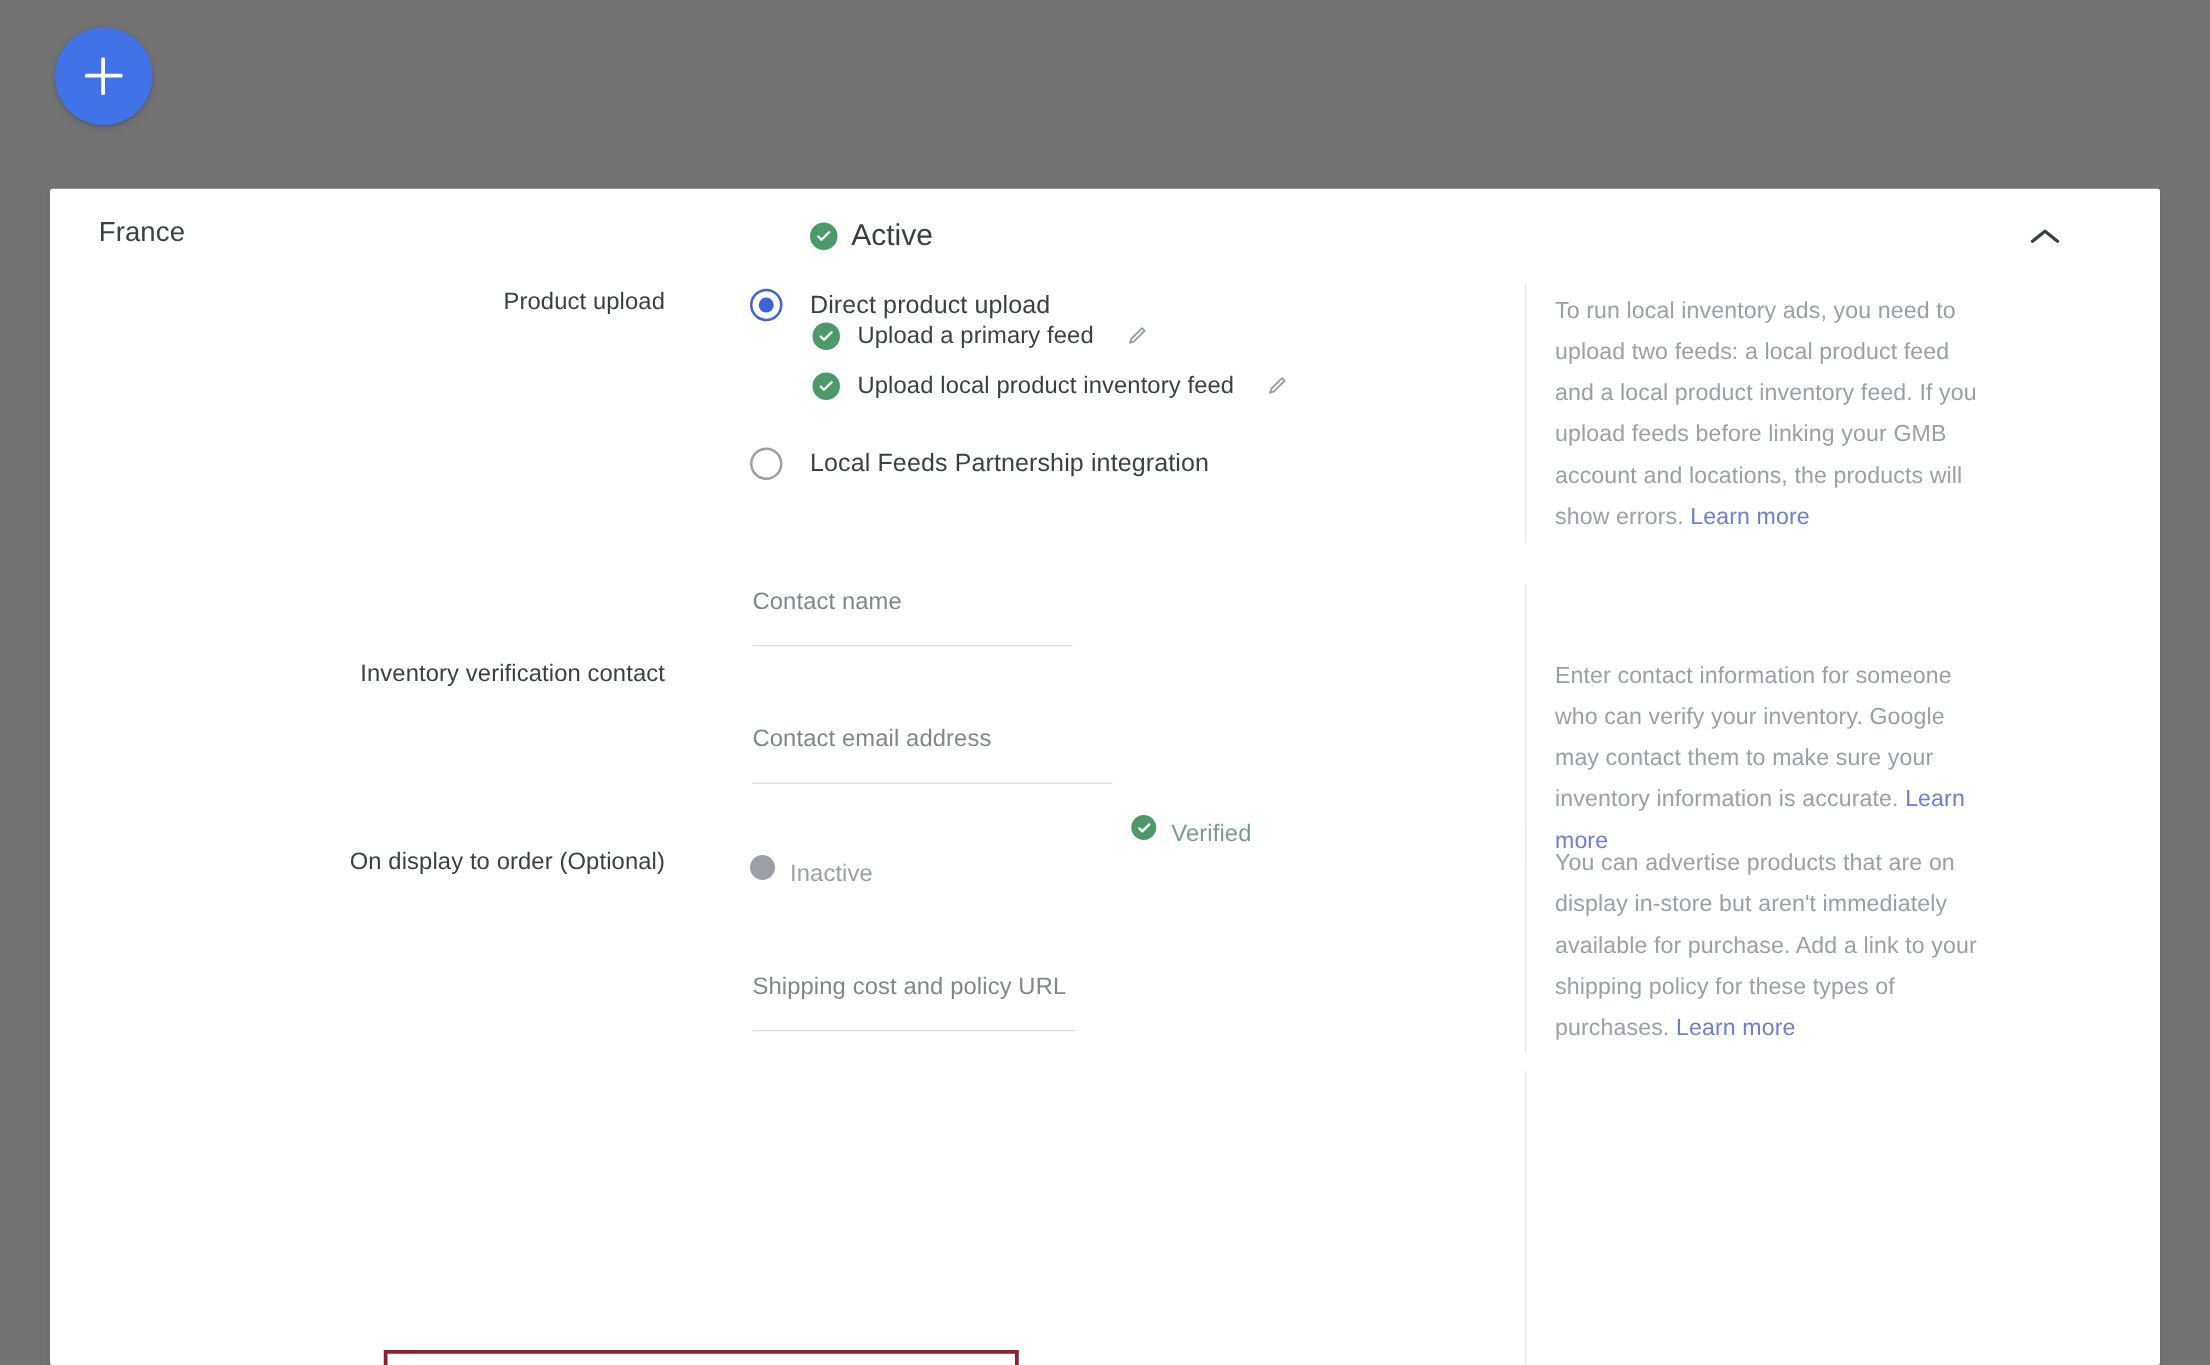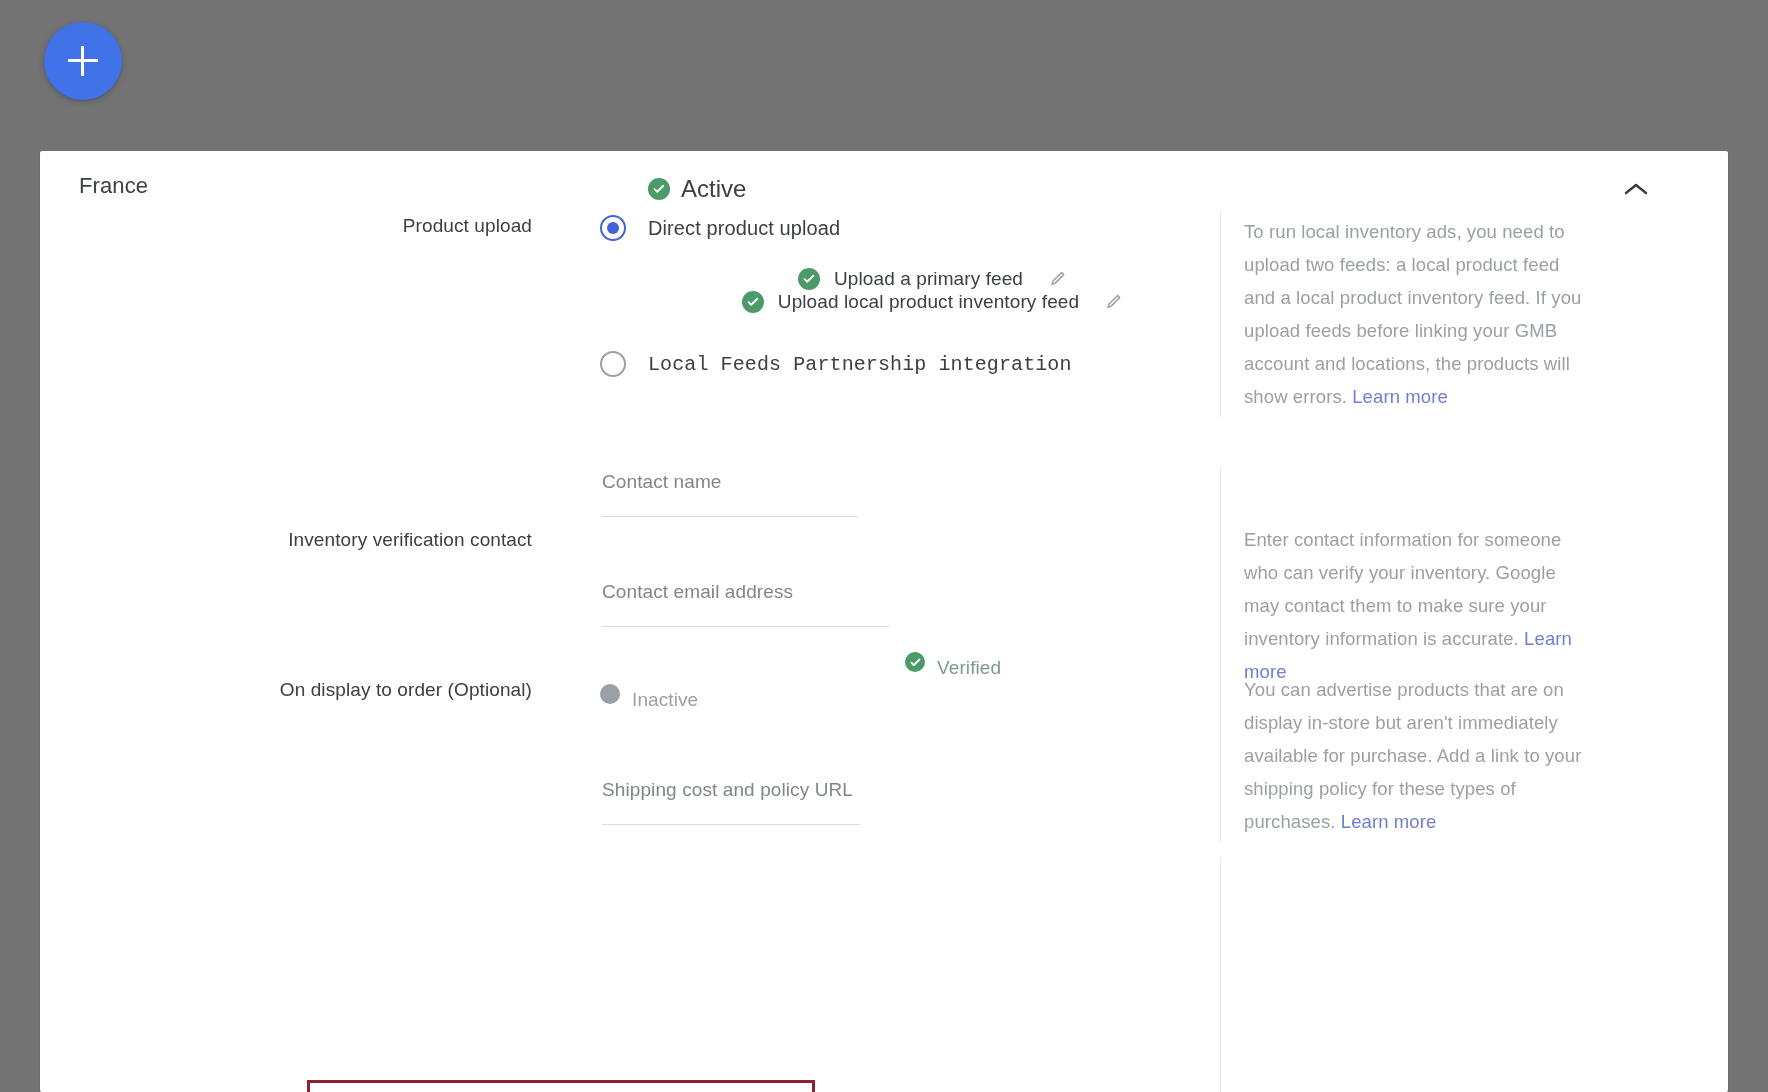--- a/index.html
+++ b/index.html
@@ -174,25 +174,24 @@
     border-radius: 50%;
     background: #4063d8;
   }
   .radio-label {
     font-size: 20px;
     color: #3c4043;
     letter-spacing: .1px;
   }
 
   .sub-items {
-    margin-top: 26px;
     margin-left: 50px;
     display: flex;
     flex-direction: column;
-    align-items: center;
+    gap: 17px;
   }
   .sub-item {
     display: flex;
     align-items: center;
     gap: 14px;
   }
   .sub-item .sub-label {
     font-size: 19px;
     color: #3c4043;
     letter-spacing: .1px;
@@ -200,21 +199,21 @@
   .pencil-btn {
     border: none;
     background: transparent;
     cursor: pointer;
     padding: 2px 4px;
     margin-left: 8px;
     display: flex;
     align-items: center;
   }
 
-  #lfp-option { margin-top: 38px; font-family: Liberation Mono, monospace; }
+  #lfp-option { margin-top: 38px; }
 
   
   .field {
     position: relative;
     width: 256px;
     height: 46px;
     margin-left: 2px;
   }
   .field .placeholder {
     position: absolute;
@@ -282,21 +281,21 @@
     left: 267px;
     top: 929px;
     width: 508px;
     height: 104px;
     border: 3px solid #8e2030;
     pointer-events: none;
     z-index: 5;
   }
 
   
-  #sec-product { position: absolute; left: 0; top: 64px; width: 100%; }
+  #sec-product { position: absolute; left: 0; top: 80px; width: 100%; }
   #sec-contact { position: absolute; left: 0; top: 320px; width: 100%; }
   #sec-display { position: absolute; left: 0; top: 510px; width: 100%; }
   #sec-verify  { position: absolute; left: 0; top: 710px; width: 100%; }
 </style>
 </head>
 <body>
 
 <div id="page">
 
   <button id="fab" style="background: rgb(66, 114, 232);">

